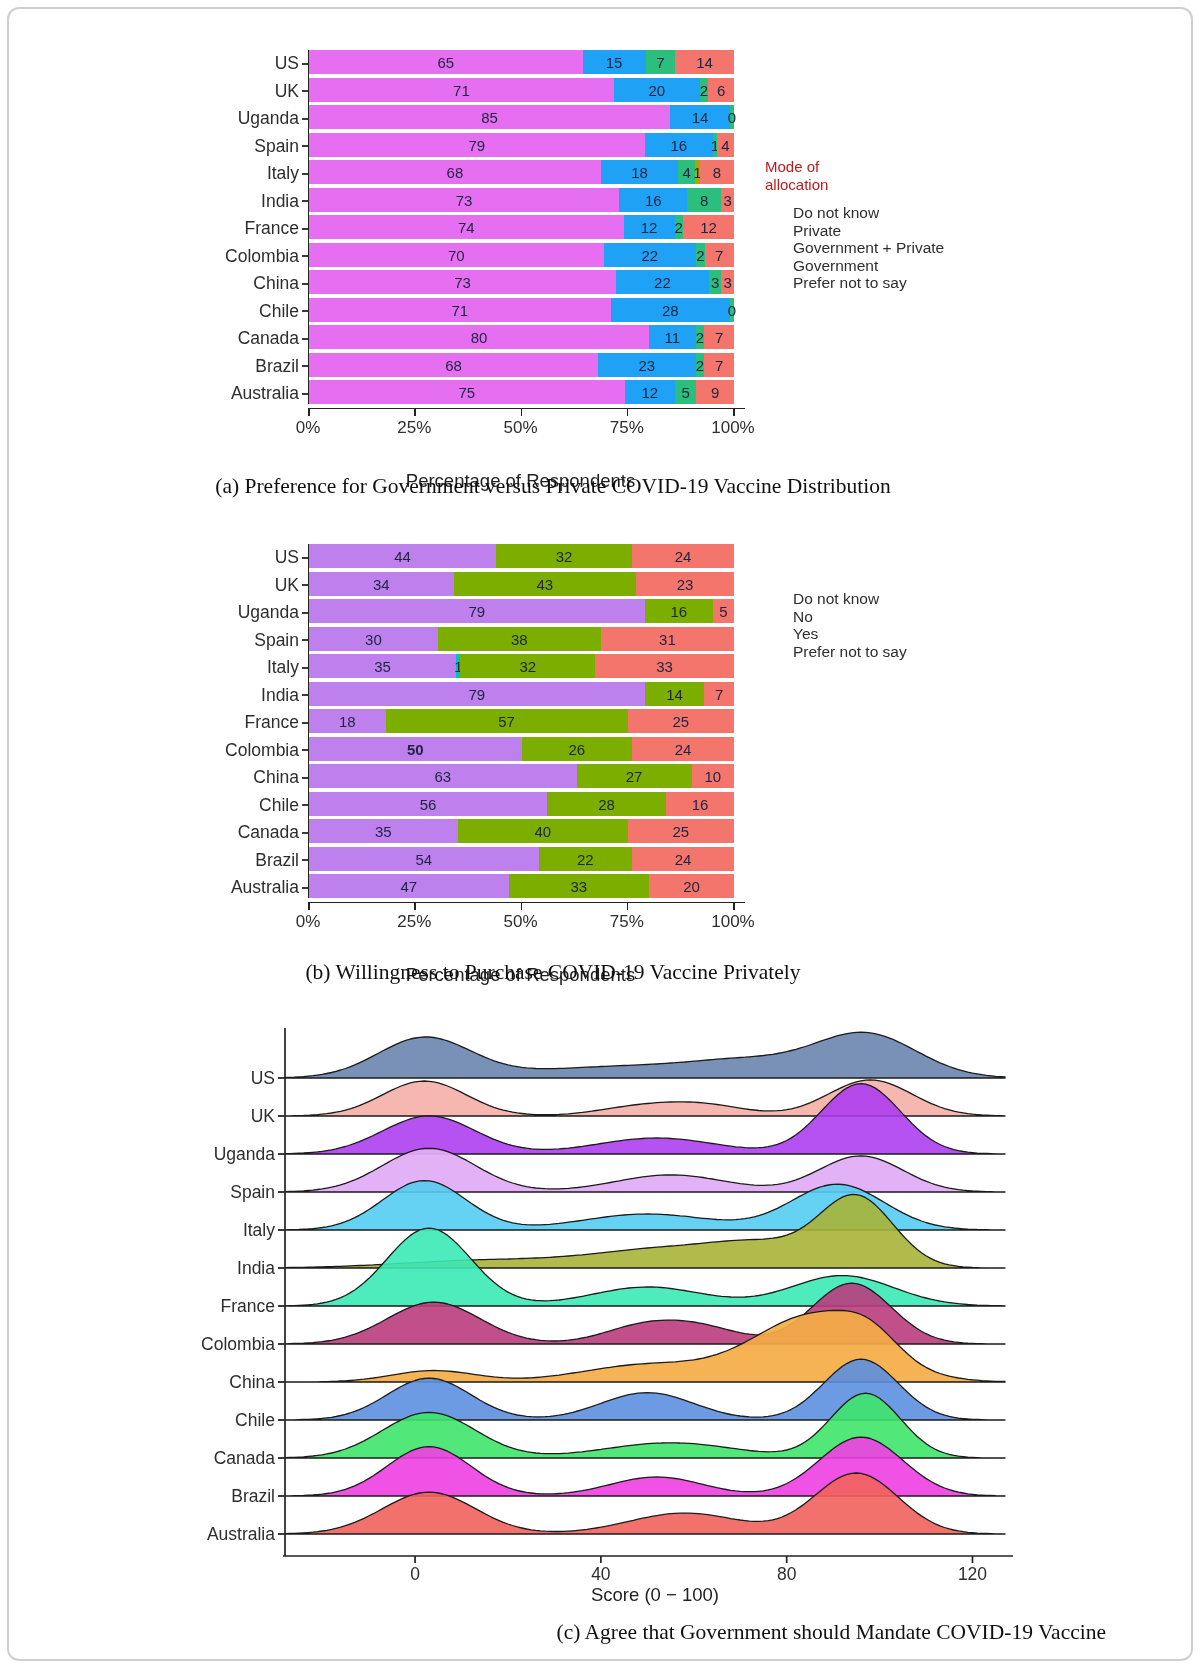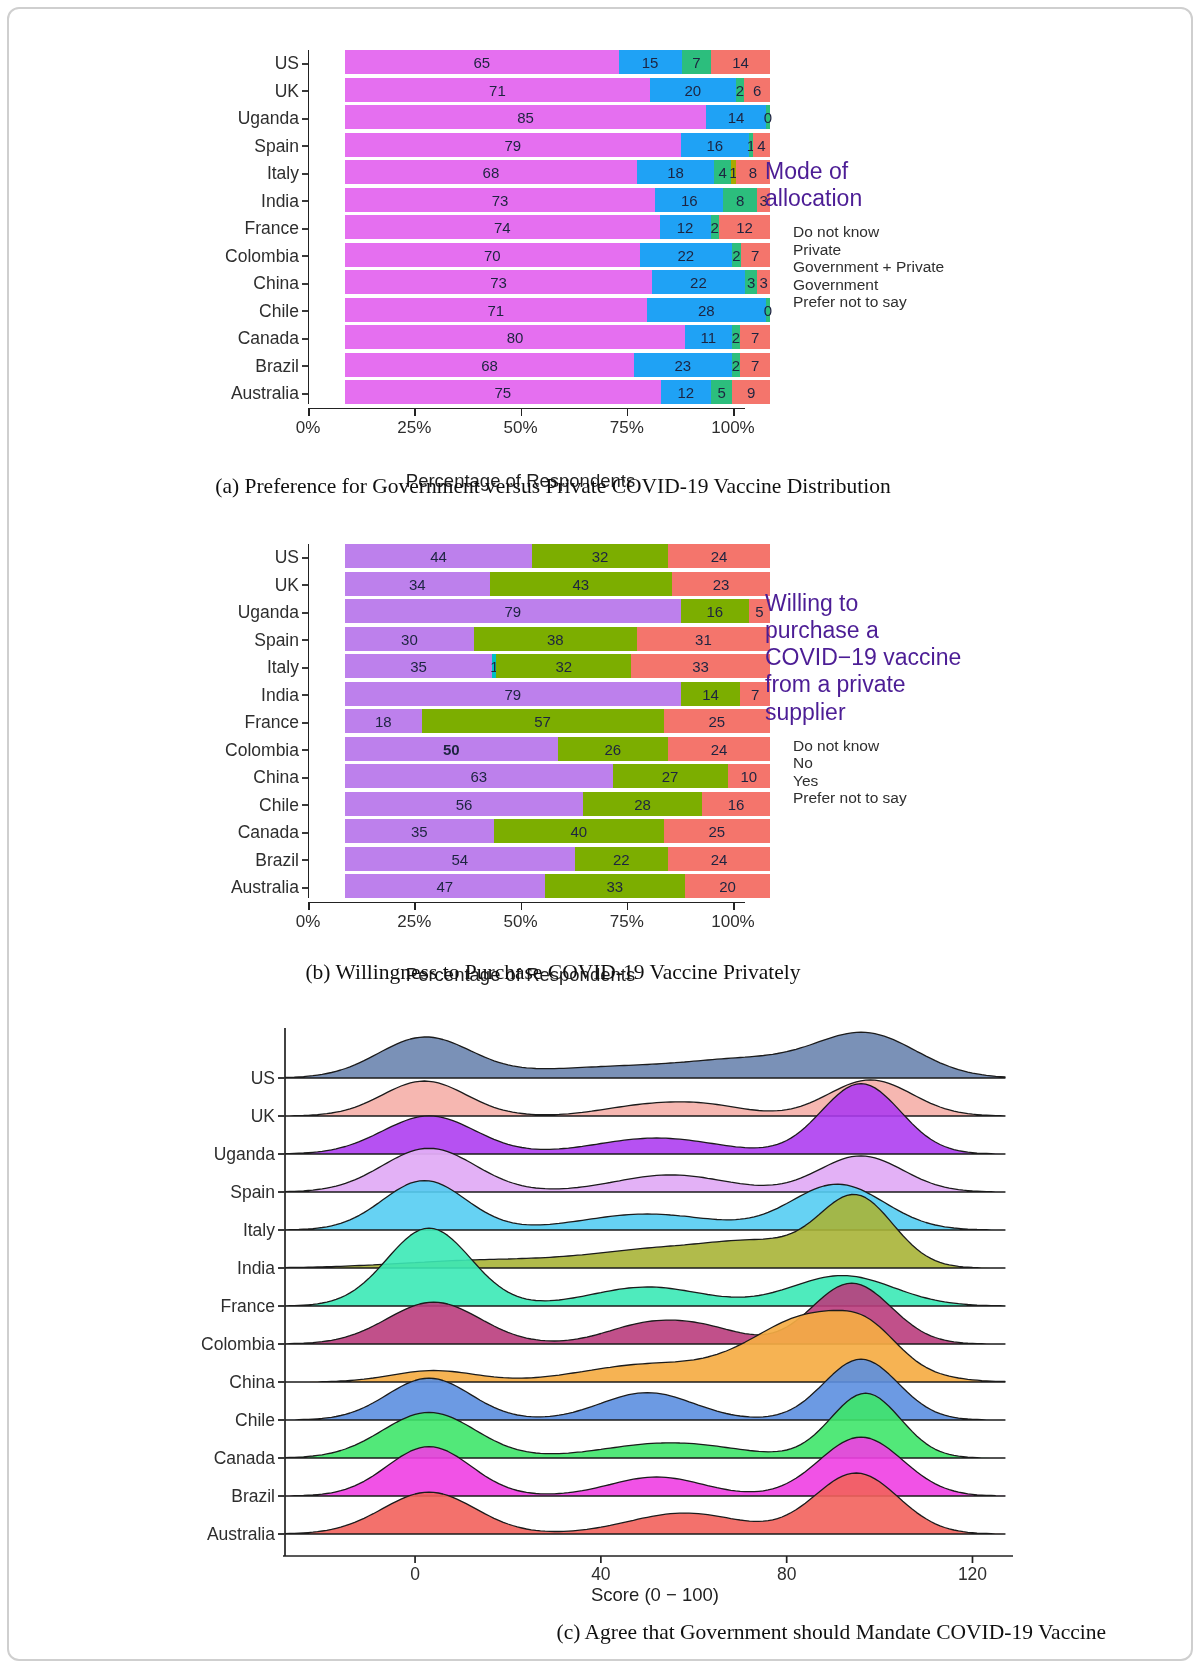--- a/index.html
+++ b/index.html
@@ -7,33 +7,33 @@
         font-family:"Liberation Sans",sans-serif;overflow:hidden;}
   .card-border{position:absolute;left:7px;top:7px;right:7px;bottom:7px;
         border:2px solid #cfcfcf;border-radius:12px;pointer-events:none;}
   section{position:absolute;left:0;width:1200px;}
   .chartwrap{position:absolute;left:170px;top:12px;display:flex;}
   .ycol{width:138px;}
   .ycol .ylab{height:27.5px;display:flex;justify-content:flex-end;align-items:center;
         gap:3px;font-size:17.5px;color:#2e2e2e;}
   .ydash{display:inline-block;width:6px;height:2px;background:#3a3a3a;}
   .barcol{width:450px;}
-  .bars{border-left:1.7px solid #222;padding-left:36px;}
+  .bars{border-left:1.7px solid #222;}
   .hbar{position:relative;height:24px;margin-bottom:3.5px;width:425px;}
   .seg{position:absolute;top:0;height:100%;}
   .seglabel{position:absolute;top:50%;transform:translate(-50%,-50%);
         font-size:15px;color:#1d2440;white-space:nowrap;}
   .xaxis{position:relative;width:440px;height:34px;}
   .xline{position:absolute;left:0;top:0;width:437px;border-top:1.7px solid #222;}
   .xtick{position:absolute;top:1px;width:1.7px;height:7px;background:#222;}
   .xticklabel{position:absolute;top:10px;transform:translateX(-50%);
         font-size:17px;color:#2e2e2e;white-space:nowrap;}
   .xtitle{font-size:18.5px;color:#1f1f1f;text-align:center;}
   .legend{position:absolute;width:280px;}
-  .legend-title{font-size:23px;line-height:1.18;color:#4c1d95;white-space:pre-line;
+  .legend-title{font-size:15px;line-height:1.18;color:#b91c1c;white-space:pre-line;
         margin-bottom:11px;}
   .legend-item{display:flex;align-items:center;height:17.5px;}
   .legend-swatch{width:15px;flex:0 0 15px;}
   .legend-label{font-size:15.5px;color:#2e2e2e;margin-left:13px;line-height:17.5px;
         white-space:nowrap;}
   .caption{position:absolute;left:0;width:1106px;text-align:center;
         font-family:Liberation Serif, serif;font-size:21.5px;color:#101010;}
   #ridge-title{position:absolute;left:305px;top:586px;width:700px;
         text-align:center;font-size:18.5px;color:#1f1f1f;}
   svg text{font-family:"Liberation Sans",sans-serif;}
@@ -451,25 +451,20 @@
             <div class="xticklabel" style="left: 212.5px;">50%</div>
             <div class="xtick" style="left: 318.75px;"></div>
             <div class="xticklabel" style="left: 318.75px;">75%</div>
             <div class="xtick" style="left: 425px;"></div>
             <div class="xticklabel" style="left: 425px;">100%</div>
           </div>
         <div class="xtitle" style="width:425px;margin-top:28px;">Percentage of Respondents</div>
       </div>
     </div>
     <div class="legend" style="left:765px;top:58px;">
-      <div class="legend-title">Willing to
-purchase a
-COVID−19 vaccine
-from a private
-supplier</div>
       <div class="legend-items" id="legendB">
           <div class="legend-item">
             <span class="legend-swatch" style="background: rgb(244, 117, 108);"></span>
             <span class="legend-label">Do not know</span>
           </div>
           <div class="legend-item">
             <span class="legend-swatch" style="background: rgb(124, 174, 0);"></span>
             <span class="legend-label">No</span>
           </div>
           <div class="legend-item">

